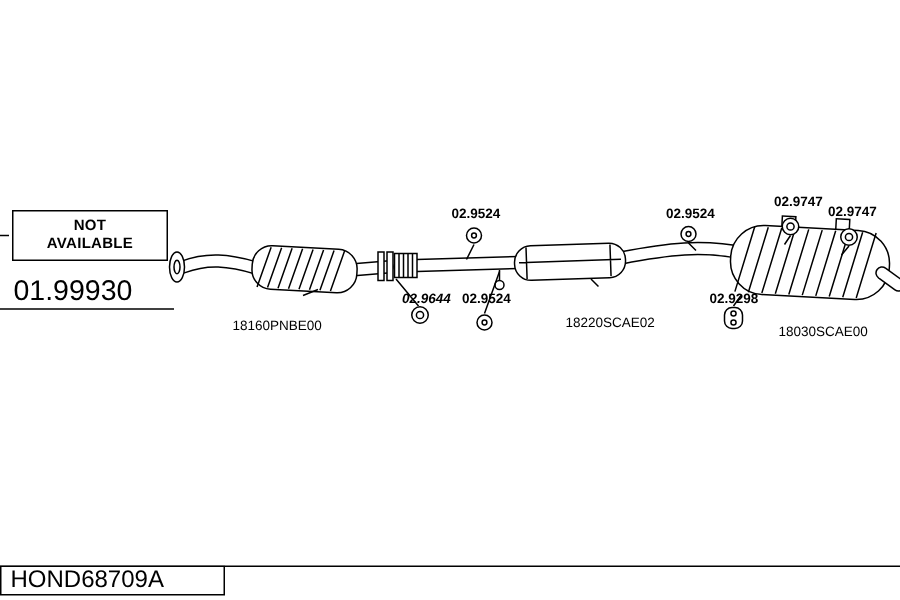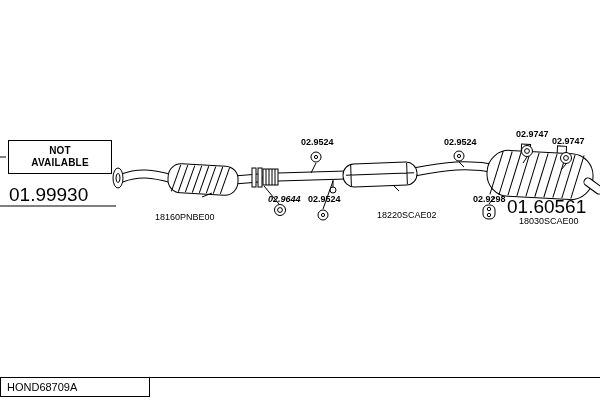--- a/index.html
+++ b/index.html
@@ -11,21 +11,21 @@
   #diagram .pi   { stroke:#fff; fill:none; stroke-width:7; stroke-linecap:round; }
   #diagram .part { fill:#fff; stroke:#000; stroke-width:1; }
   .na-box { position:absolute; left:8px; top:140px; width:104px; height:34px; border:1px solid #000;
             display:flex; flex-direction:column; align-items:center; justify-content:center;
             font-size:10px; font-weight:bold; line-height:1.25; letter-spacing:.2px; background:#fff; }
   .code-big { position:absolute; font-size:19px; white-space:nowrap; cursor:pointer; }
   .ref      { position:absolute; font-size:9px;  white-space:nowrap; }
   .code-sm  { position:absolute; font-size:9px; font-weight:bold; white-space:nowrap; cursor:pointer; }
   .footer-line { position:absolute; left:0; top:377px; width:600px; height:0; border-top:1px solid #000; }
   .footer-box  { position:absolute; left:0; top:377px; width:150px; height:20px; border:1px solid #000;
-                 background:#fff; font-size:11px; line-height:18px; padding-left:6px; }
+                 background:#fff; font-size:16px; line-height:18px; padding-left:6px; }
 </style>
 </head>
 <body>
 
 <div id="screen">
 
   <svg id="diagram" width="600" height="400" viewBox="0 0 600 400" xmlns="http://www.w3.org/2000/svg">
 
     <g class="ln">
         <path d="M0,157 H6"></path>
@@ -126,21 +126,20 @@
     <div>NOT</div>
     <div>AVAILABLE</div>
   </div>
 
   <div class="code-big" style="left:9px;  top:184px;text-align:center;">01.99930</div>
 
   <div class="ref" style="left:155px; top:212px;">18160PNBE00</div>
 
   <div class="ref" style="left:361px; top:210px;margin-left:16px;">18220SCAE02</div>
 
-  <div class="code-big" style="left:507px; top:196px;">01.60561</div>
   <div class="ref" style="left:519px; top:216px;">18030SCAE00</div>
 
   <div class="code-sm" style="left:301px; top:137px;">02.9524</div>
   <div class="code-sm" style="left:268px; top:194px;font-style:italic;">02.9644</div>
   <div class="code-sm" style="left:308px; top:194px;">02.9524</div>
   <div class="code-sm" style="left:444px; top:137px;">02.9524</div>
   <div class="code-sm" style="left:473px; top:194px;">02.9298</div>
   <div class="code-sm" style="left:516px; top:129px;">02.9747</div>
   <div class="code-sm" style="left:552px; top:136px;">02.9747</div>
 

